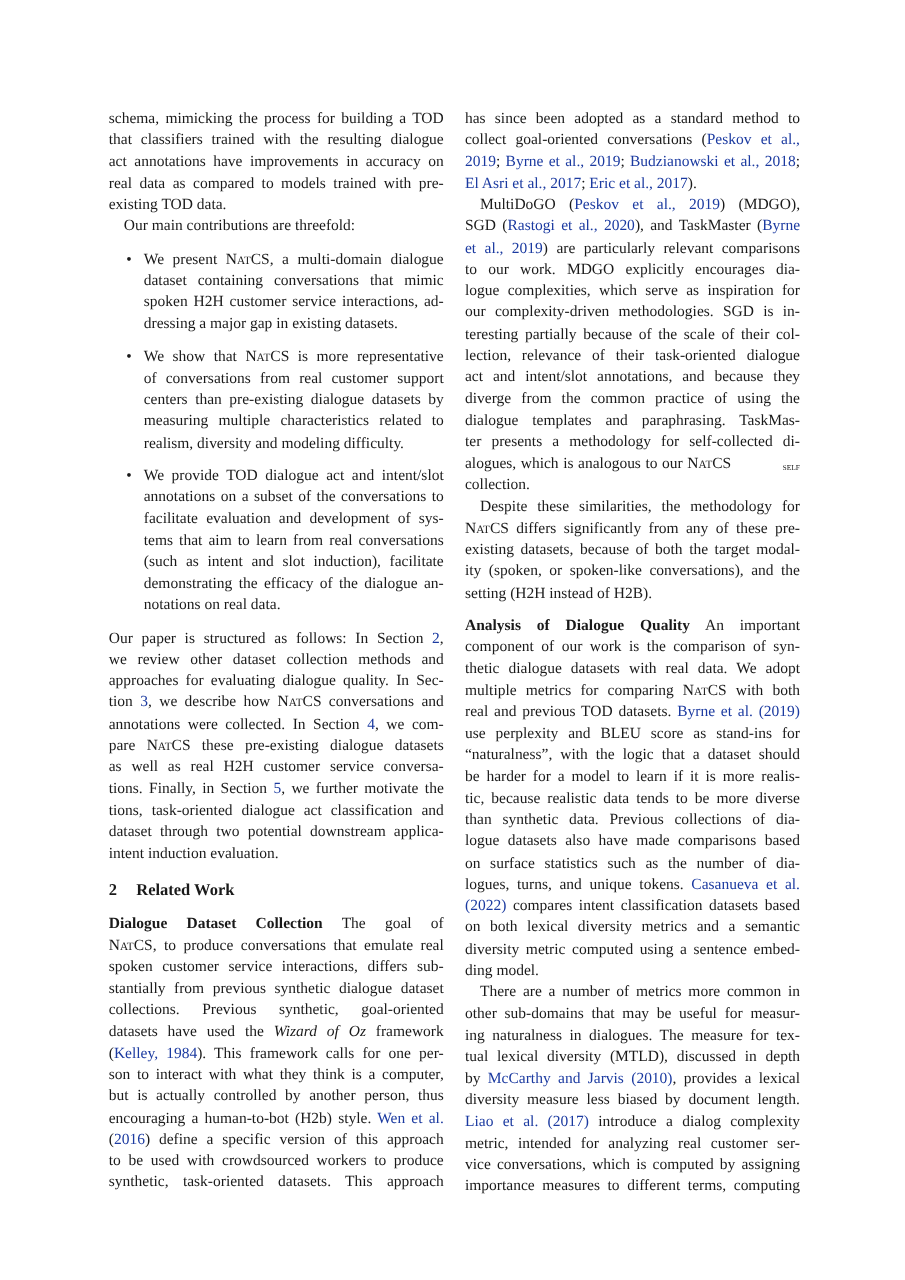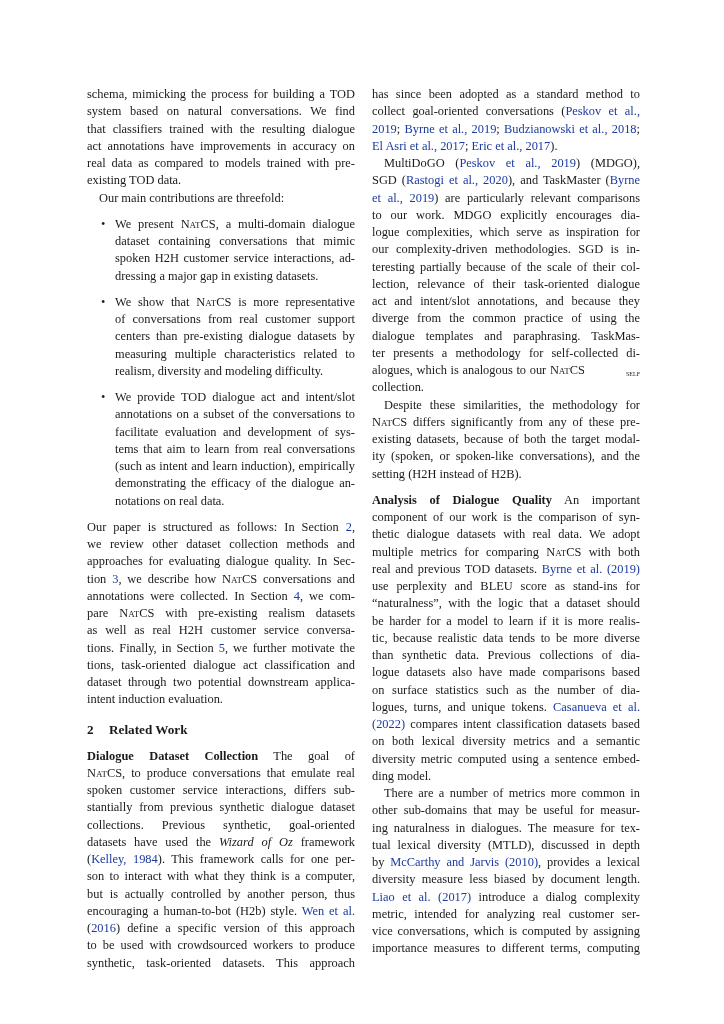--- a/index.html
+++ b/index.html
@@ -23,21 +23,20 @@
   .section-head { font-weight: bold; font-size: 13.2px; height: 24px; line-height: 24px; }
   .section-head .num { display: inline-block; width: 22px; }
   sub { font-size: 8px; vertical-align: -2px; padding-left: 41px; }
 </style>
 </head>
 <body>
 
 <div class="col col-left">
   <div>
     <div class="line">schema, mimicking the process for building a TOD</div>
-    <div class="line">system based on natural conversations. We find</div>
     <div class="line">that classifiers trained with the resulting dialogue</div>
     <div class="line">act annotations have improvements in accuracy on</div>
     <div class="line">real data as compared to models trained with pre-</div>
     <div class="line last">existing TOD data.</div>
   </div>
   <div class="line last indent">Our main contributions are threefold:</div>
   <div class="gap"></div>
 
   <div>
     <div class="line bullet-line bullet-first"><span class="bullet-dot">•</span><span>We present </span><span class="sc">NatCS</span><span>, a multi-domain dialogue</span></div>
@@ -54,33 +53,33 @@
     <div class="line bullet-line">measuring multiple characteristics related to</div>
     <div class="line bullet-line last">realism, diversity and modeling difficulty.</div>
   </div>
   <div class="gap"></div>
 
   <div>
     <div class="line bullet-line bullet-first"><span class="bullet-dot">•</span><span>We provide TOD dialogue act and intent/slot</span></div>
     <div class="line bullet-line">annotations on a subset of the conversations to</div>
     <div class="line bullet-line">facilitate evaluation and development of sys-</div>
     <div class="line bullet-line">tems that aim to learn from real conversations</div>
-    <div class="line bullet-line">(such as intent and learn induction), empirically</div>
+    <div class="line bullet-line">(such as intent and slot induction), facilitate</div>
     <div class="line bullet-line">demonstrating the efficacy of the dialogue an-</div>
     <div class="line bullet-line last">notations on real data.</div>
   </div>
   <div class="gap"></div>
 
   <div>
     <div class="line"><span>Our paper is structured as follows: In Section </span><a class="cite">2</a><span>,</span></div>
     <div class="line">we review other dataset collection methods and</div>
     <div class="line">approaches for evaluating dialogue quality. In Sec-</div>
     <div class="line"><span>tion </span><a class="cite">3</a><span>, we describe how </span><span class="sc">NatCS</span><span> conversations and</span></div>
     <div class="line"><span>annotations were collected. In Section </span><a class="cite">4</a><span>, we com-</span></div>
-    <div class="line"><span>pare </span><span class="sc">NatCS</span><span> with pre-existing realism datasets</span></div>
+    <div class="line"><span>pare </span><span class="sc">NatCS</span><span> these pre-existing dialogue datasets</span></div>
     <div class="line">as well as real H2H customer service conversa-</div>
     <div class="line"><span>tions. Finally, in Section </span><a class="cite">5</a><span>, we further motivate the</span></div>
     <div class="line">tions, task-oriented dialogue act classification and</div>
     <div class="line">dataset through two potential downstream applica-</div>
     <div class="line last">intent induction evaluation.</div>
   </div>
   <div class="gap"></div>
 
   <div class="section-head"><span class="num">2</span><span>Related Work</span></div>
   <div class="gap-s"></div>

